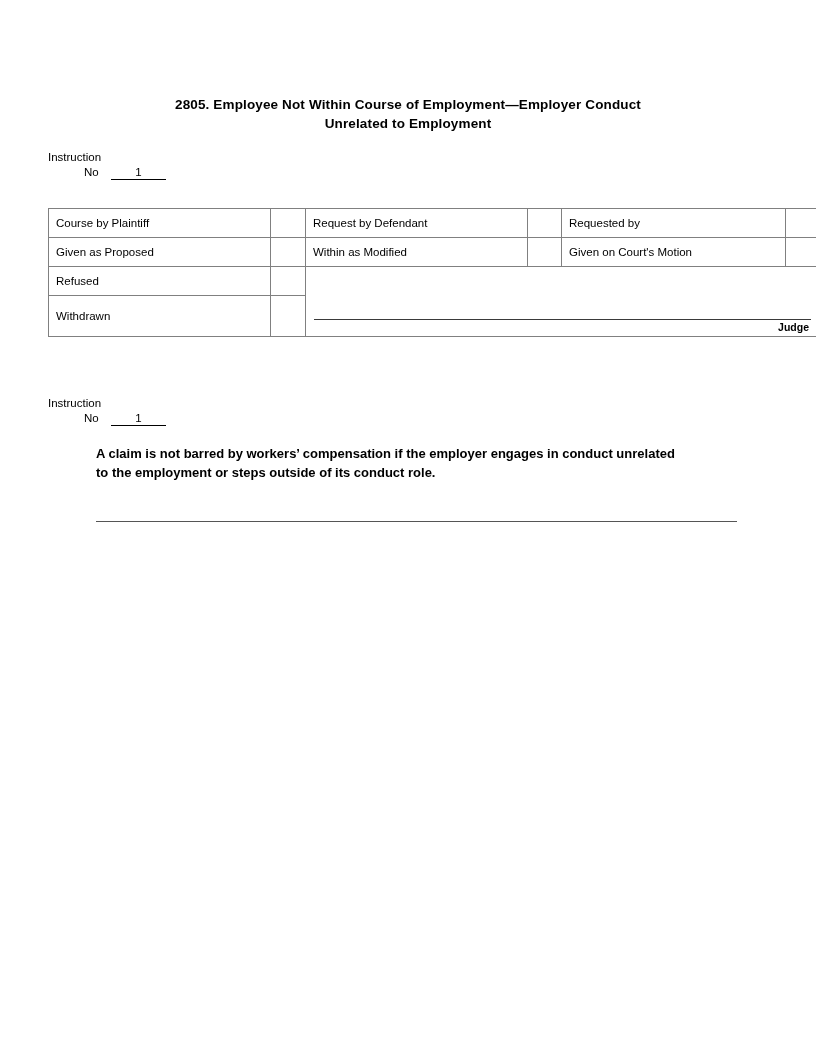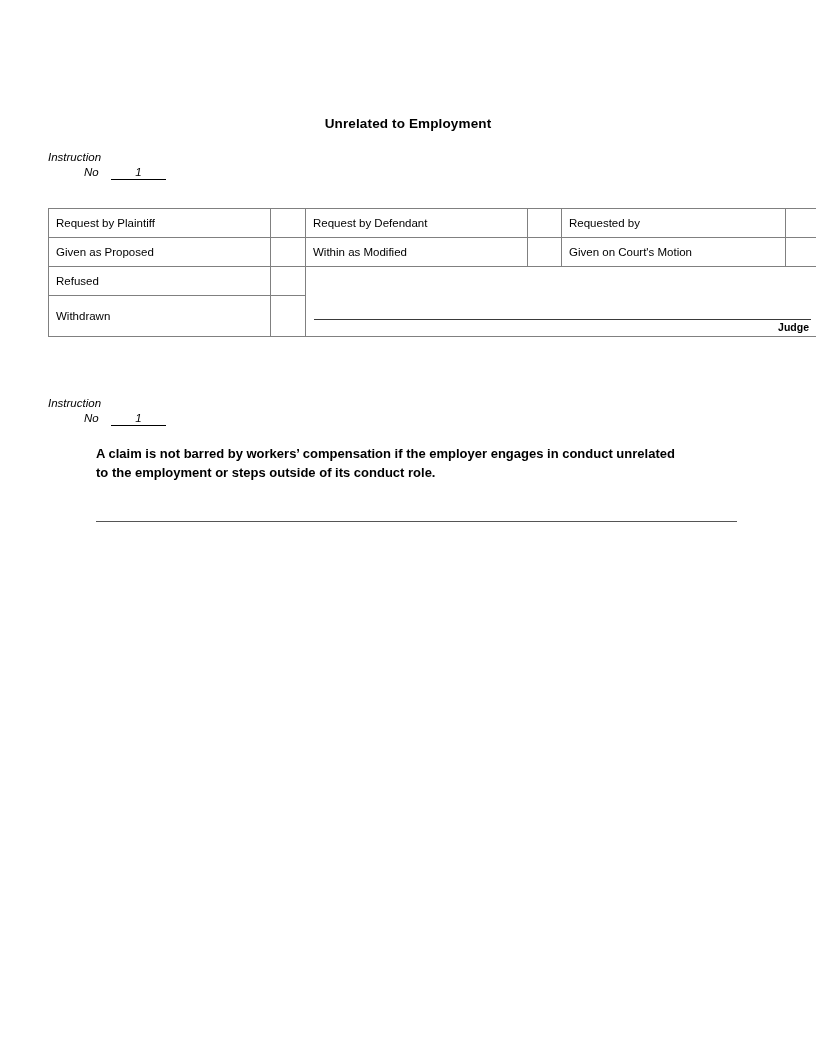--- a/index.html
+++ b/index.html
@@ -35,21 +35,20 @@
     font-weight: bold;
     line-height: 18.5px;
     letter-spacing: 0.01em;
   }
 
   
   .instr-block {
     position: absolute;
     font-size: 11.5px;
     line-height: 14.5px;
-    font-style: italic;
   }
   .instr-block .instr-word {
     display: block;
   }
   .instr-row {
     display: block;
     white-space: nowrap;
   }
   .instr-no-label {
     display: inline-block;
@@ -149,36 +148,36 @@
     font-size: 14px;
     line-height: 17px;
   }
 </style>
 </head>
 <body>
 
 <div class="page">
 
   <div class="title">
-    <br>
+    <span>2805. Employee Not Within Course of Employment—Employer Conduct</span><br>
     <span>Unrelated to Employment</span>
   </div>
 
   <div class="instr-block" id="instr-block-1">
     <span class="instr-word">Instruction</span>
     <span class="instr-row">
       <span class="instr-no-label">No</span>
       <span class="instr-no-value">1</span>
     </span>
   </div>
 
   <table class="disposition-table">
     <tbody>
       <tr>
-        <td class="col-label">Request by Plaintiff</td>
+        <td class="col-label">Course by Plaintiff</td>
         <td class="col-check cell-check"></td>
         <td class="col-label2">Request by Defendant</td>
         <td class="col-check2 cell-check"></td>
         <td class="col-label3">Requested by</td>
         <td class="col-check3 cell-check"></td>
       </tr>
       <tr>
         <td>Given as Proposed</td>
         <td class="cell-check"></td>
         <td>Within as Modified</td>

